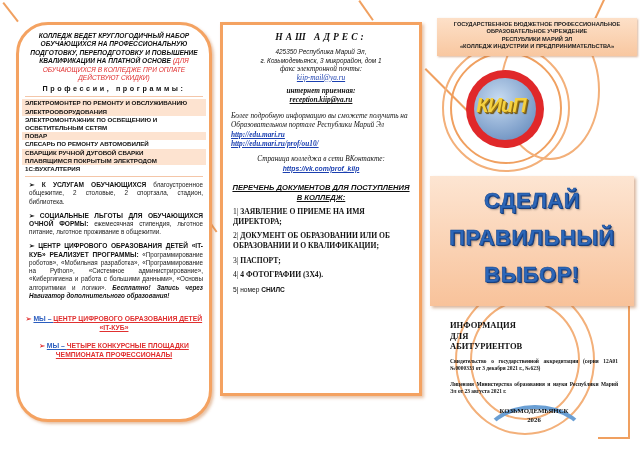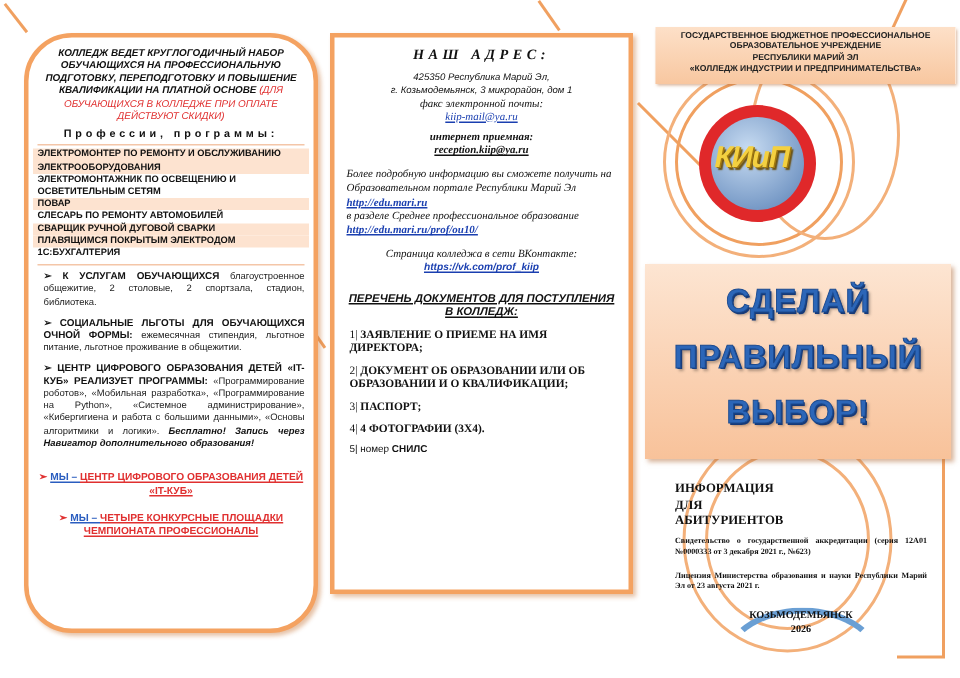--- a/index.html
+++ b/index.html
@@ -119,21 +119,20 @@
     <div>425350  Республика Марий Эл,</div>
     <div>г. Козьмодемьянск, 3 микрорайон, дом 1</div>
   </div>
   <div class="email-lbl">факс электронной почты:</div>
   <div class="email-lbl"><span class="link-blue">kiip-mail@ya.ru</span></div>
   <div class="recv">интернет приемная:</div>
   <div class="recv" style="margin-top:0;"><span style="text-decoration:underline;">reception.kiip@ya.ru</span></div>
   <div class="portal">
     <div>Более подробную информацию вы сможете получить на  Образовательном портале Республики Марий Эл</div>
     <div><span class="lnk">http://edu.mari.ru</span></div>
-    <div>в разделе Среднее профессиональное образование</div>
     <div><span class="lnk">http://edu.mari.ru/prof/ou10/</span></div>
   </div>
   <div class="vk">
     <span>Страница колледжа в сети ВКонтакте: </span><span class="lnk">https://vk.com/prof_kiip</span>
   </div>
   <div class="docs-title">ПЕРЕЧЕНЬ ДОКУМЕНТОВ ДЛЯ ПОСТУПЛЕНИЯ В КОЛЛЕДЖ:</div>
   <div class="doc-item"><span class="num">1|</span><span> ЗАЯВЛЕНИЕ О ПРИЕМЕ НА ИМЯ ДИРЕКТОРА;</span></div>
   <div class="doc-item"><span class="num">2|</span><span> ДОКУМЕНТ ОБ ОБРАЗОВАНИИ ИЛИ ОБ ОБРАЗОВАНИИ И О КВАЛИФИКАЦИИ;</span></div>
   <div class="doc-item"><span class="num">3|</span><span> ПАСПОРТ;</span></div>
   <div class="doc-item"><span class="num">4|</span><span> 4 ФОТОГРАФИИ (3Х4).</span></div>

